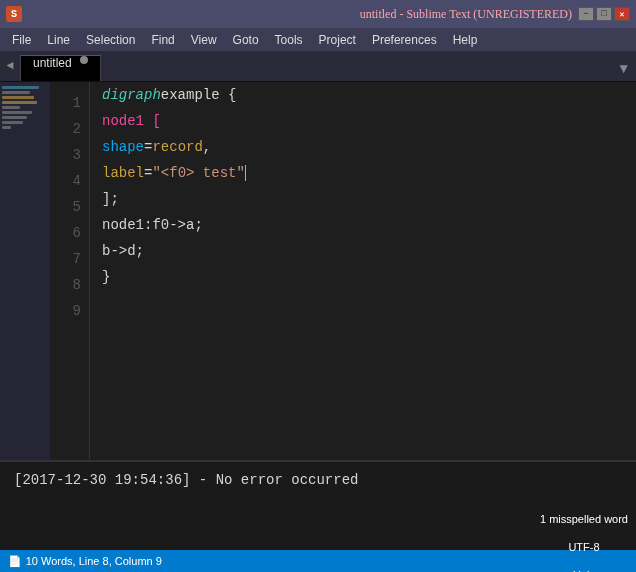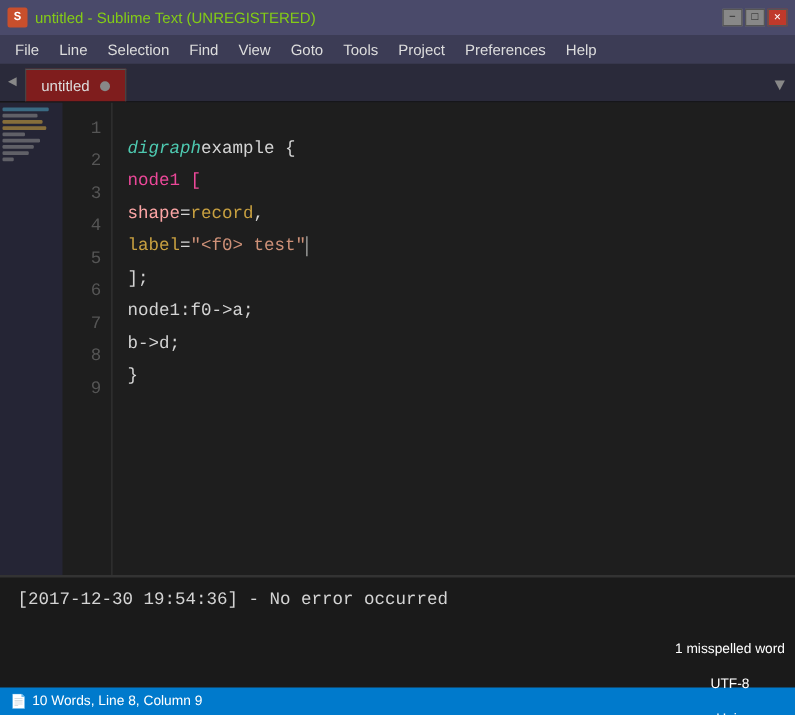--- a/index.html
+++ b/index.html
@@ -30,24 +30,24 @@
       border-radius: 2px;
       display: flex;
       align-items: center;
       justify-content: center;
       font-size: 10px;
       color: white;
       font-weight: bold;
     }
     #title-bar-text {
       flex: 1;
-      font-family: Liberation Sans, sans-serif;
+      font-family: Liberation Serif, serif;
       font-size: 12px;
-      color: #84cc16;
-      text-align: left;
+      color: #fca5a5;
+      text-align: right;
     }
     #title-bar-controls {
       display: flex;
       gap: 2px;
     }
     .tb-btn {
       width: 16px;
       height: 14px;
       background: #888;
       border: 1px solid #555;
@@ -93,24 +93,23 @@
       height: 30px;
       display: flex;
       align-items: center;
       justify-content: center;
       color: #888;
       cursor: pointer;
       font-size: 12px;
       flex-shrink: 0;
     }
     #active-tab {
-      background: #7f1d1d;
+      background: #000000;
       height: 26px;
       display: flex;
-      align-items: center;
       padding: 0 12px;
       font-family: Arial, sans-serif;
       font-size: 12px;
       color: #ddd;
       border-top: 1px solid #555;
       border-left: 1px solid #444;
       border-right: 1px solid #444;
       gap: 8px;
       cursor: pointer;
     }
@@ -171,21 +170,21 @@
       justify-content: flex-end;
       padding-right: 8px;
       font-size: 14px;
       color: #555;
       font-family: 'Courier New', monospace;
     }
 
     
     #code-area {
       flex: 1;
-      padding: 24px 12px;
+      padding: 0 12px;
       overflow-y: auto;
       overflow-x: auto;
     }
     .code-line {
       height: 26px;
       display: flex;
       align-items: center;
       font-size: 14px;
       white-space: nowrap;
     } 
@@ -296,21 +295,21 @@
   <div id="code-area">
   <div class="code-line">
         <span style="color: rgb(78, 201, 176); font-style: italic;">digraph</span>
         <span style="color: rgb(212, 212, 212);"> example {</span>
       </div>
       <div class="code-line">
         <span style="color: #ec4899;">    node1 [</span>
       </div>
       <div class="code-line">
         <span style="color: rgb(212, 212, 212);">        </span>
-        <span style="color: #fca5a5;">shape</span>
+        <span style="color: #0ea5e9;">shape</span>
         <span style="color: rgb(212, 212, 212);">=</span>
         <span style="color: rgb(200, 160, 64);">record</span>
         <span style="color: rgb(212, 212, 212);">,</span>
       </div>
       <div class="code-line">
         <span style="color: rgb(212, 212, 212);">        </span>
         <span style="color: rgb(200, 160, 64);">label</span>
         <span style="color: rgb(212, 212, 212);">=</span>
         <span style="color: rgb(206, 145, 120);">"&lt;f0&gt; test"</span>
         <span class="cursor"></span>

